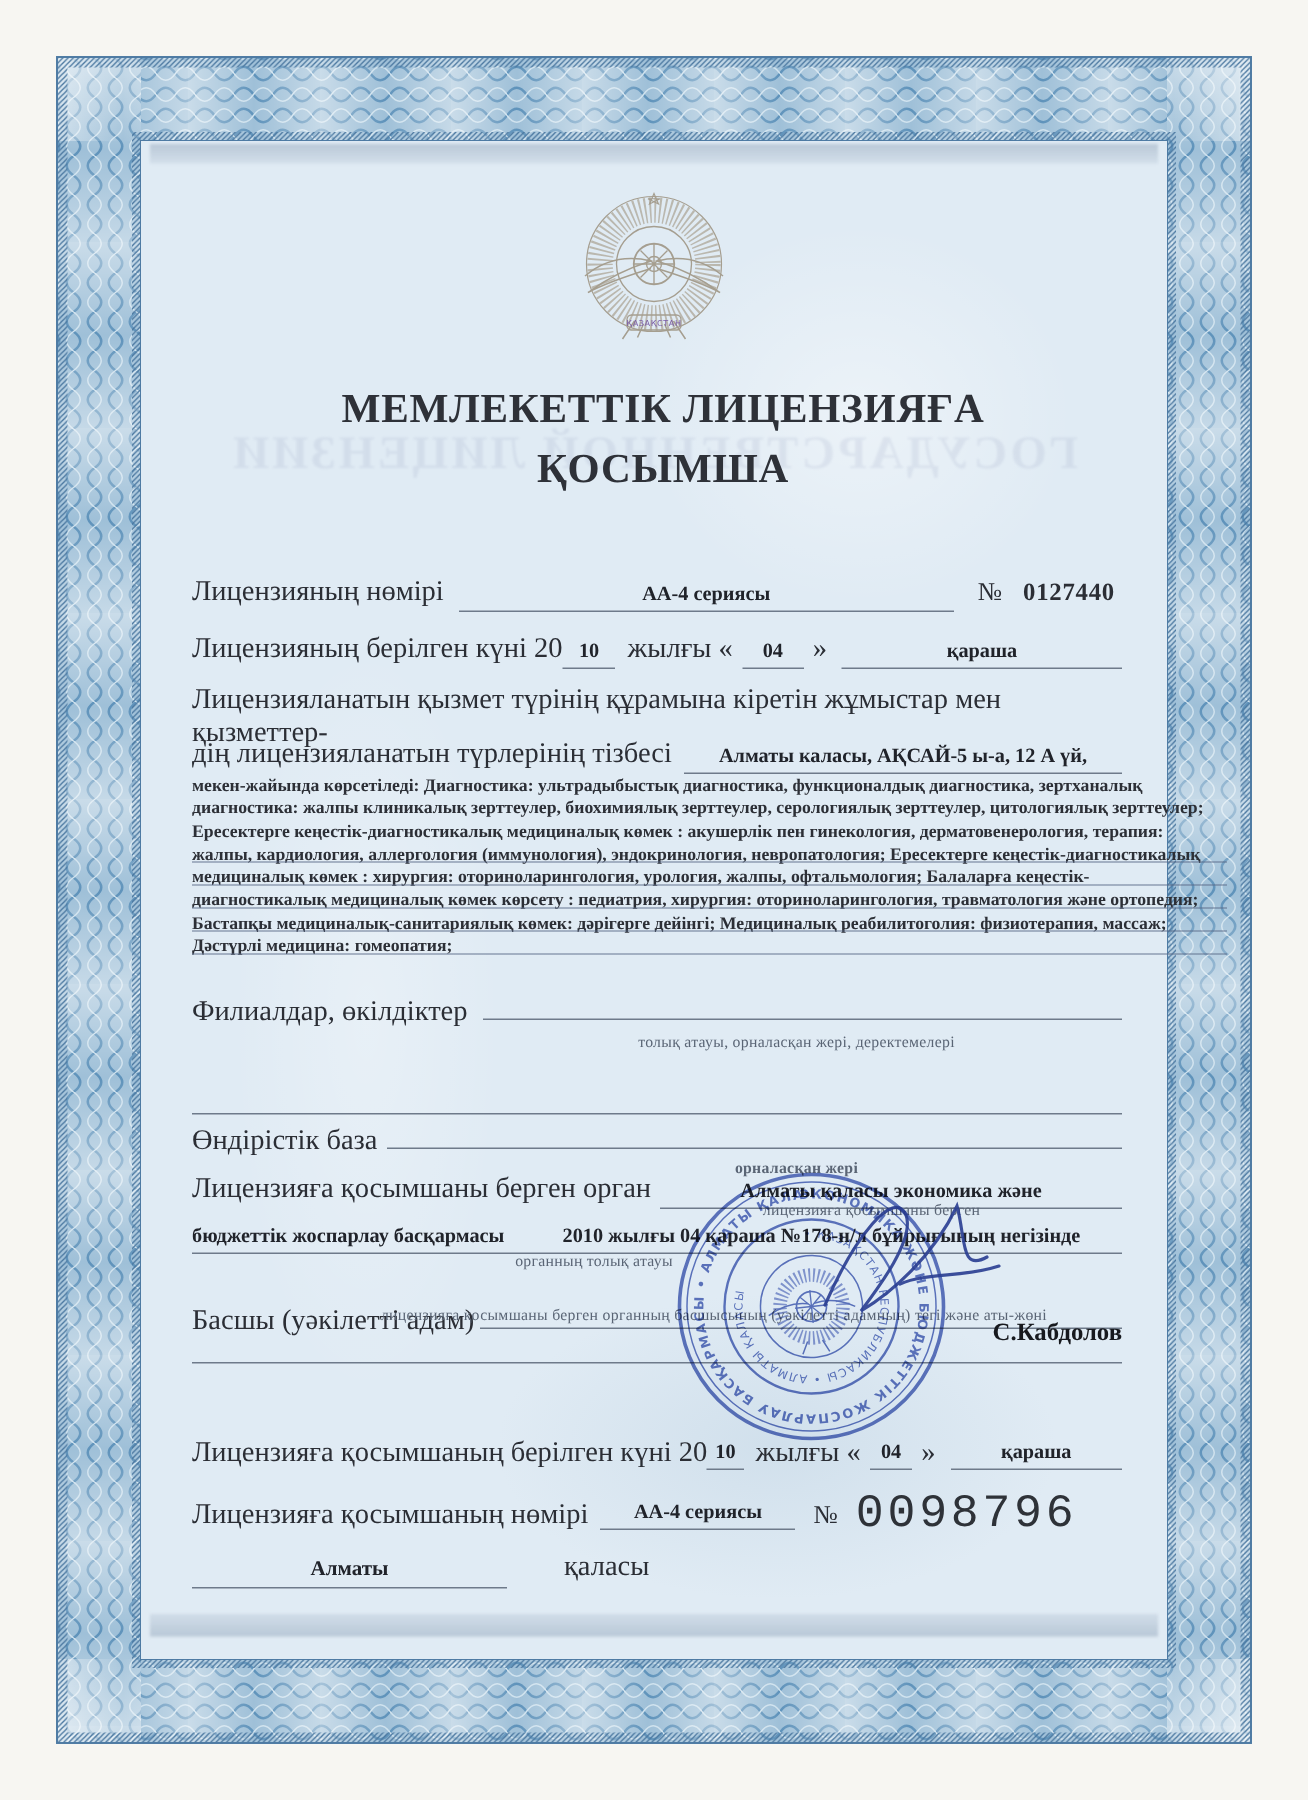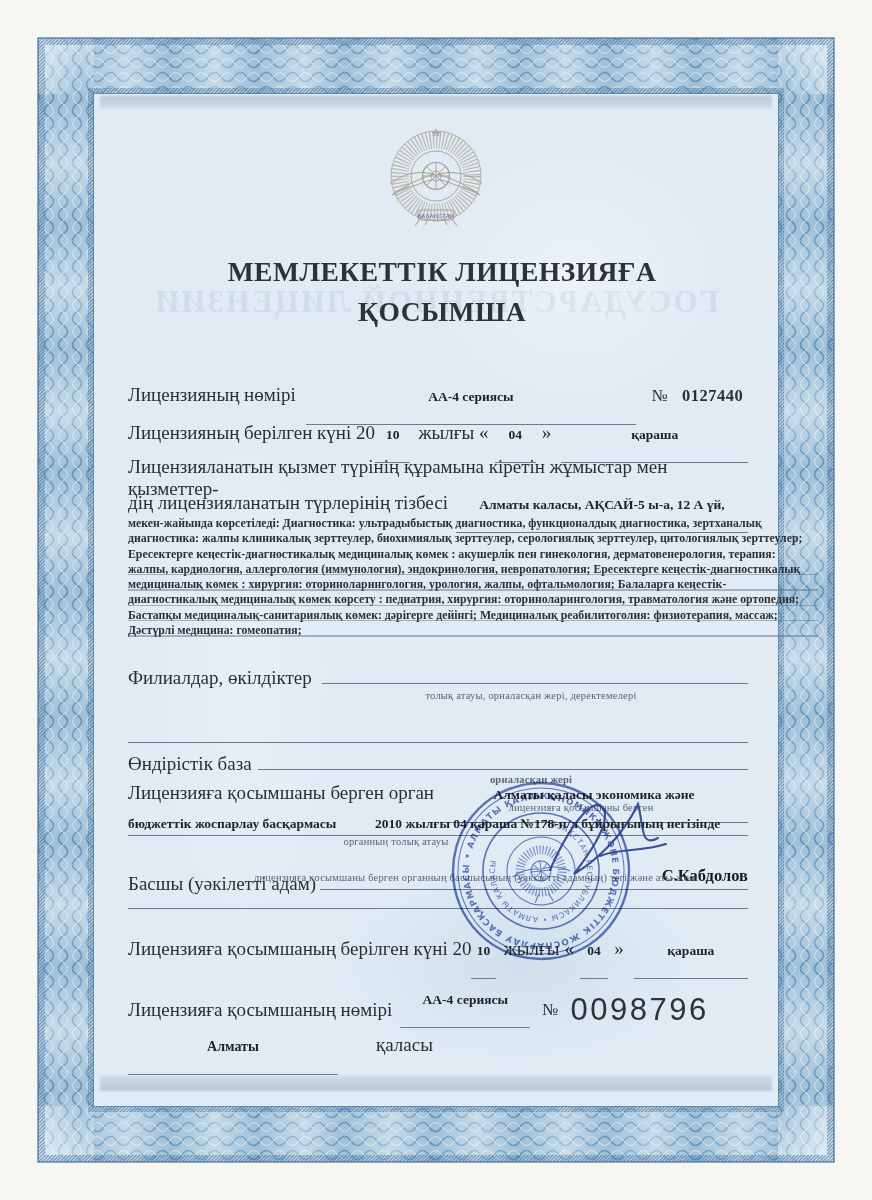--- a/index.html
+++ b/index.html
@@ -14,24 +14,24 @@
       #e0ebf4;}
   .abs{position:absolute;left:34px;right:30px;}
   .bleed{position:absolute;left:6px;right:6px;filter:blur(1.2px);pointer-events:none;}
   .ghost{position:absolute;left:0;right:0;text-align:center;font-weight:bold;font-size:31px;
          letter-spacing:2px;color:#7d87ae;opacity:.13;transform:scaleX(-1);filter:blur(.6px);}
   .title{left:12px;right:0;text-align:center;font-weight:bold;font-size:27.5px;line-height:40px;
          letter-spacing:.5px;color:#2e3138;}
   .row{display:flex;align-items:baseline;font-size:19px;white-space:nowrap;}
   .row .lbl{flex:0 0 auto;}
   .u{border-bottom:1.1px solid #6e7a8a;text-align:center;font-weight:bold;font-size:13.5px;
-     padding-bottom:19px;color:#20232a;}
+     padding-bottom:3px;color:#20232a;}
   .u.flex{flex:1 1 auto;}
   .num{font-size:16.5px;font-weight:600;letter-spacing:.5px;}
-  .bignum{font-family:Liberation Sans, sans-serif;font-size:31px;letter-spacing:2.5px;
+  .bignum{font-family:Liberation Mono, monospace;font-size:31px;letter-spacing:2.5px;
           color:#2e3238;font-weight:400;}
   .hint{font-size:10.5px;color:#5a6575;text-align:center;letter-spacing:.2px;}
   .para{font-size:11.8px;line-height:15.3px;font-weight:bold;color:#2c2f36;white-space:normal;
         position:relative;text-align:left;}
   .para .rules{position:absolute;left:0;right:-6px;top:44px;bottom:-3px;pointer-events:none;
         background:repeating-linear-gradient(to bottom, transparent 0 14px, rgba(88,104,134,.45) 14px 15.3px);}
   .blank-line{border-bottom:1.1px solid #6e7a8a;height:18px;}
   .full-ul{border-bottom:1.1px solid #6e7a8a;display:flex;align-items:baseline;padding-bottom:3px;gap:11px;}
   .typed{font-weight:bold;font-size:13.5px;color:#20232a;}
   .name-right{position:absolute;right:0;top:-4px;font-weight:bold;font-size:16.5px;color:#17191e;text-align:center;}
@@ -206,21 +206,21 @@
 
     <div class="sig-wrap">
       <svg width="140" height="105" viewBox="0 0 140 105">
         <g fill="none" stroke="#2a3e92" stroke-width="2.1" stroke-linecap="round" opacity=".9">
           <path d="M10 84 C 30 38, 56 6, 64 24 C 70 40, 46 72, 34 88 C 54 76, 82 52, 98 18 C 104 40, 100 62, 118 52"></path>
           <path d="M60 70 C 78 62, 102 66, 126 58"></path>
         </g>
       </svg>
     </div>
 
-    <div class="abs row" style="top:844px;">
+    <div class="abs row" style="top:864px;align-items:flex-end;">
       <span class="lbl">Лицензияға қосымшаның берілген күні 20</span>
       <span class="u" style="width:36px;">10</span>
       <span class="lbl" style="margin-left:8px;">жылғы «</span>
       <span class="u" style="width:42px;margin-left:6px;">04</span>
       <span class="lbl" style="margin-left:6px;">»</span>
       <span class="u" style="width:170px;margin-left:10px;">қараша</span>
     </div>
 
     <div class="abs row" style="top:898px;align-items:center;">
       <span class="lbl">Лицензияға қосымшаның нөмірі</span>

